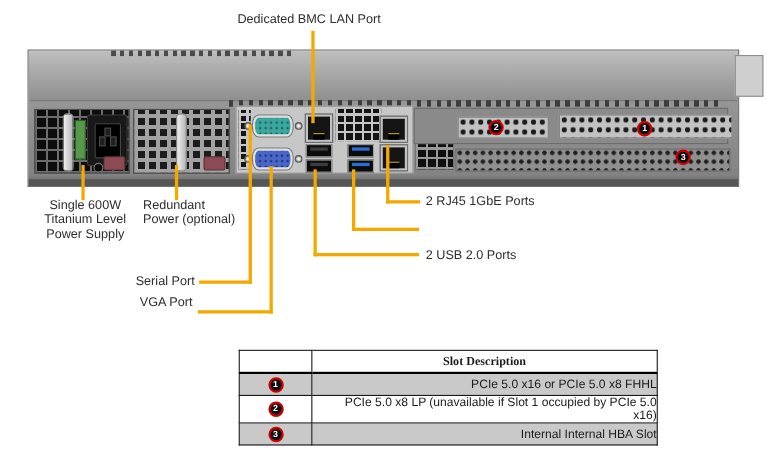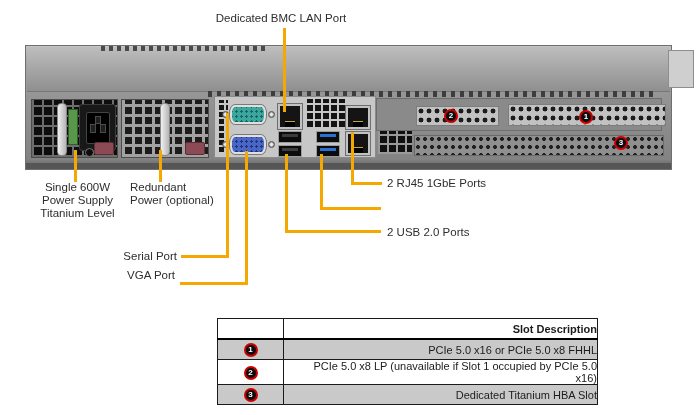--- a/index.html
+++ b/index.html
@@ -68,21 +68,21 @@
       background-image:radial-gradient(circle at 3px 3px,#202020 1.8px,transparent 2.2px);background-size:7px 8px;}
   .marker{width:10px;height:10px;border:2.5px solid #CC0000;background:#0d0d0d;border-radius:50%;
       color:#fff;font-size:8px;line-height:10px;text-align:center;font-weight:bold;display:inline-block;}
   .marker.onchassis{position:absolute;z-index:20;}
 
   
   .slot-table{position:absolute;left:217px;top:318px;width:381px;border-collapse:collapse;z-index:10;
       font-size:11px;color:#1c1c1c;table-layout:fixed;}
   .slot-table th,.slot-table td{border:1px solid #1a1a1a;height:19px;padding:0 0 0 8px;text-align:right;vertical-align:middle;}
   .slot-table col.c1{width:66px;}
-  .slot-table thead th{border-bottom:2.5px solid #000;font-weight:bold;text-align:right;padding:0;}
+  .slot-table thead th{border-bottom:2.5px solid #000;font-weight:bold;text-align:center;padding:0;font-family:Liberation Serif, serif;}
   .slot-table td.numcell{text-align:center;padding:0;}
   .slot-table tr.shade td{background:#c9c9c9;}
 </style>
 </head>
 <body>
 
 <div class="canvas">
 
   <div class="lbl center" style="left:281px;top:12px;transform:translateX(-50%);">Dedicated BMC LAN Port</div>
 
@@ -167,22 +167,22 @@
         <div class="bstrip"></div>
         <div class="marker onchassis" style="left:68px;top:13px;">2</div>
         <div class="marker onchassis" style="left:203px;top:14px;">1</div>
         <div class="marker onchassis" style="left:238px;top:40px;">3</div>
       </div>
     </div>
   </div>
 
   <div class="lbl center" style="left:30px;top:181px;width:95px;">
     <div>Single 600W</div>
+    <div>Titanium Level</div>
     <div>Power Supply</div>
-    <div>Titanium Level</div>
   </div>
   <div class="lbl" style="left:130px;top:181px;">
     <div>Redundant</div>
     <div>Power (optional)</div>
   </div>
   <div class="lbl right" style="right:520px;top:250px;">Serial Port</div>
   <div class="lbl right" style="right:522px;top:269px;">VGA Port</div>
 
   <div class="lbl" style="left:387px;top:177px;">2 RJ45 1GbE Ports</div>
   <div class="lbl" style="left:387px;top:226px;">2 USB 2.0 Ports</div>
@@ -202,18 +202,18 @@
       <tr class="shade">
         <td class="numcell"><span class="marker">1</span></td>
         <td>PCIe 5.0 x16 or PCIe 5.0 x8 FHHL</td>
       </tr>
       <tr>
         <td class="numcell"><span class="marker">2</span></td>
         <td>PCIe 5.0 x8 LP (unavailable if Slot 1 occupied by PCIe 5.0 x16)</td>
       </tr>
       <tr class="shade">
         <td class="numcell"><span class="marker">3</span></td>
-        <td>Dedicated Titanium HBA Slot</td>
+        <td>Internal Internal HBA Slot</td>
       </tr>
     </tbody>
   </table>
 
 </div>
 
 </body></html>

